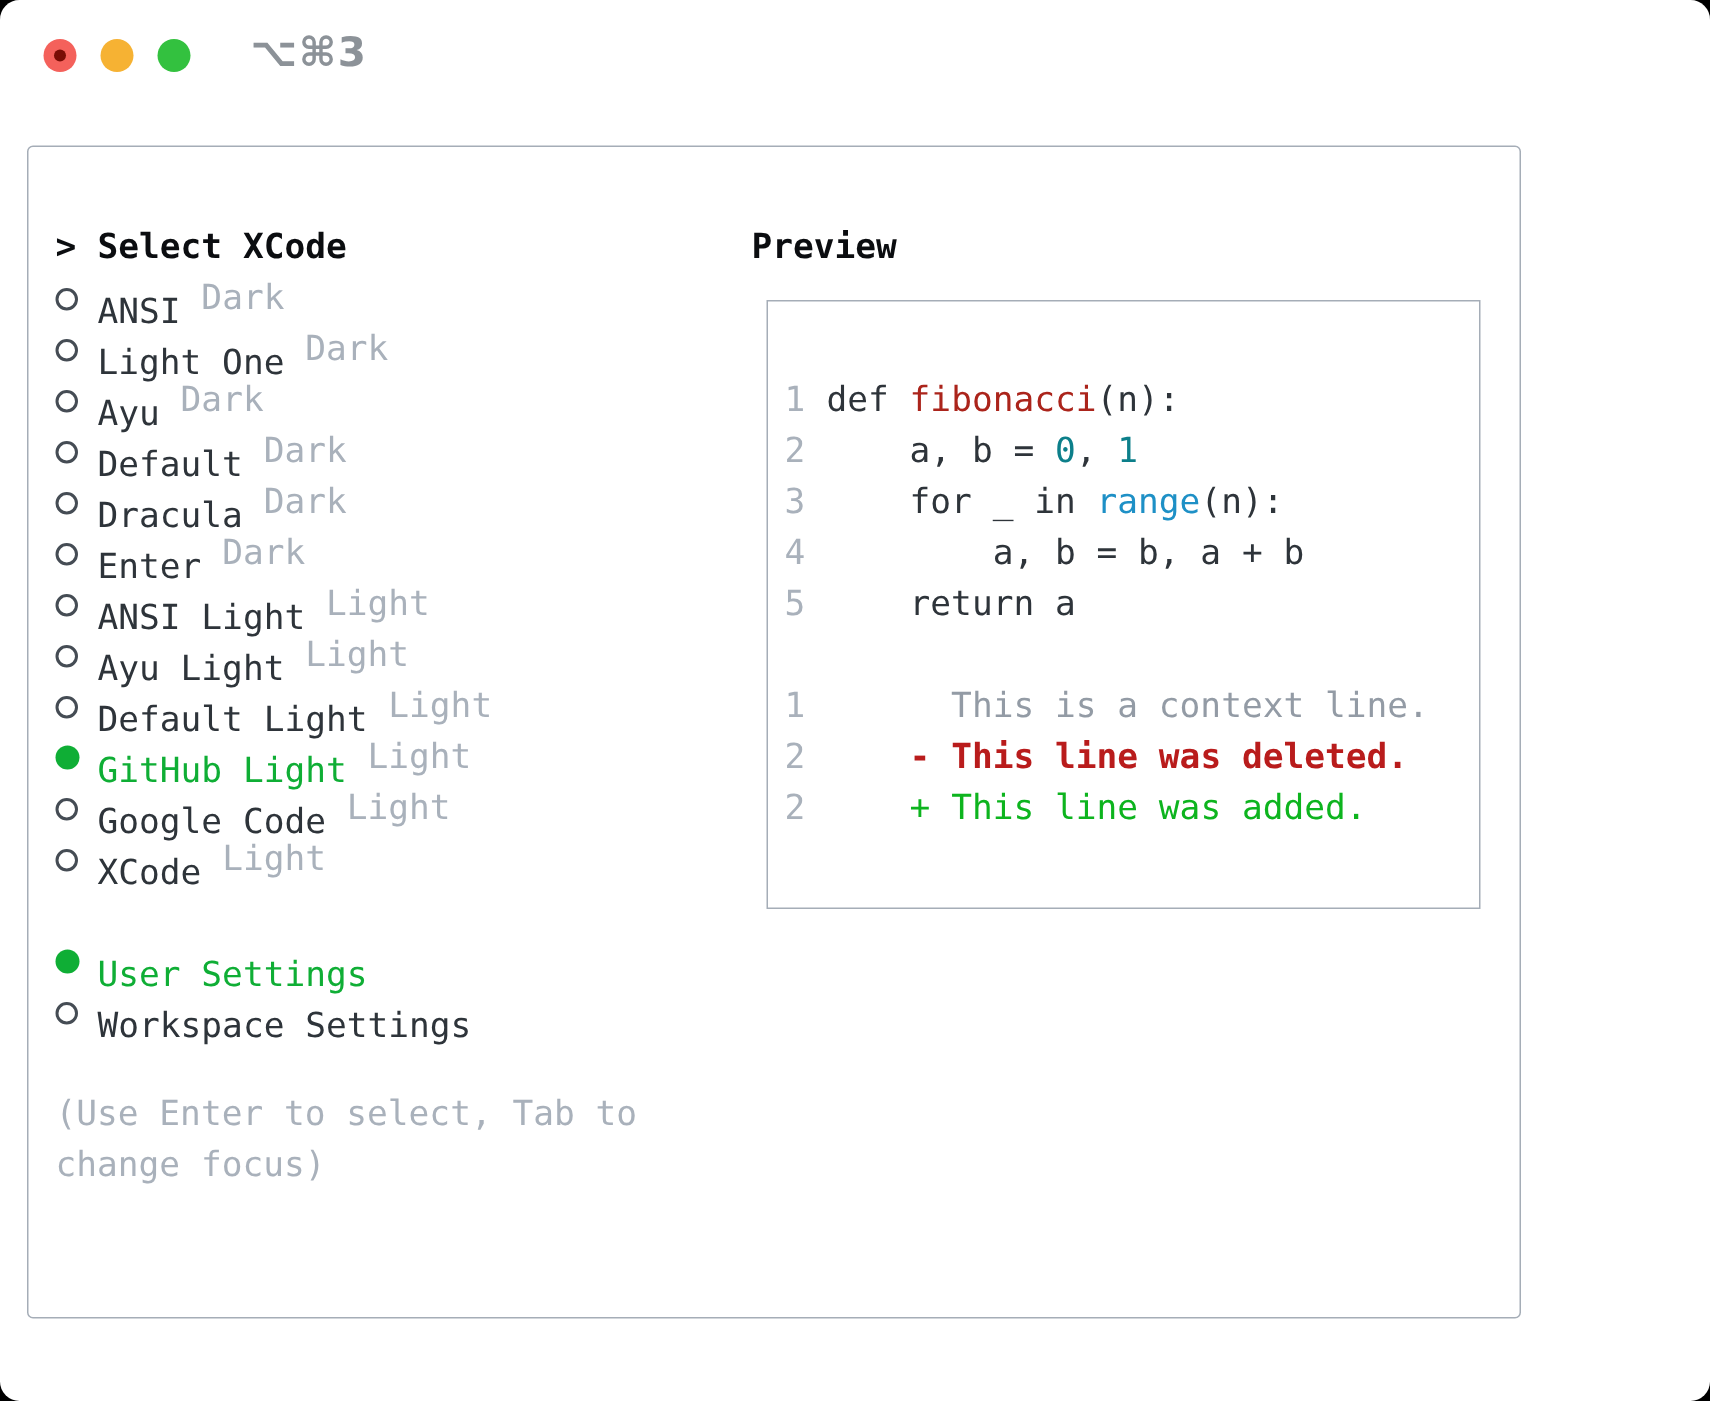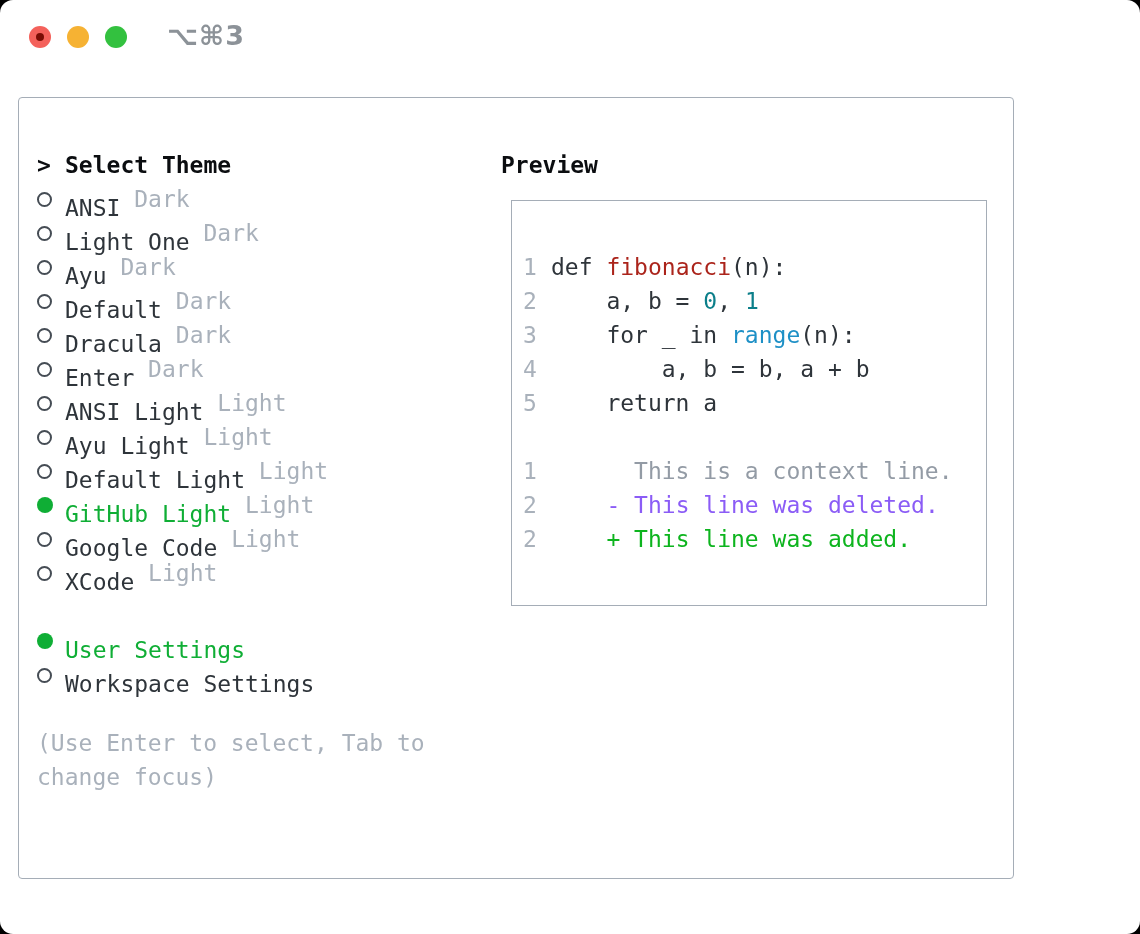--- a/index.html
+++ b/index.html
@@ -58,21 +58,21 @@
     border:1.5px solid #a5adb7;background:#fff;box-sizing:border-box;
   }
   .code{position:absolute;left:11px;top:49px;white-space:pre;}
   .code-row{display:flex;height:34px;font-size:23px;line-height:34px;}
   .ln{display:inline-block;width:28px;flex:0 0 28px;color:#a9b1bb;}
   .t-fg{color:#2e343a;}
   .t-red{color:#ab241b;text-align:right;}
   .t-teal{color:#0c7f8a;}
   .t-blue{color:#1e90c6;}
   .t-ctx{color:#939ba5;}
-  .t-del{color:#8b5cf6;}
+  .t-del{color:#b91c1c;font-weight:bold;}
   .t-add{color:#0db41e;}
 </style>
 </head>
 <body>
 
 <div class="window">
 
   <div>
     <div class="dot red">
       <span class="dot-core"></span>
@@ -80,21 +80,21 @@
     <div class="dot yellow"></div>
     <div class="dot green"></div>
     <span class="shortcut">⌥⌘3</span>
   </div>
 
   <div class="panel">
 
     <div class="left-col">
       <div class="row">
         <span class="iconbox marker">&gt;</span>
-        <span class="h-label">Select Theme</span>
+        <span class="h-label">Select XCode</span>
       </div>
 
       <div id="theme-list">
           <div class="row"><span class="iconbox"><span class="radio-ring"></span></span><span class="name">ANSI</span><span class="tag"> Dark</span></div>
           <div class="row"><span class="iconbox"><span class="radio-ring"></span></span><span class="name">Light One</span><span class="tag"> Dark</span></div>
           <div class="row"><span class="iconbox"><span class="radio-ring"></span></span><span class="name">Ayu</span><span class="tag"> Dark</span></div>
           <div class="row"><span class="iconbox"><span class="radio-ring"></span></span><span class="name">Default</span><span class="tag"> Dark</span></div>
           <div class="row"><span class="iconbox"><span class="radio-ring"></span></span><span class="name">Dracula</span><span class="tag"> Dark</span></div>
           <div class="row"><span class="iconbox"><span class="radio-ring"></span></span><span class="name">Enter</span><span class="tag"> Dark</span></div>
           <div class="row"><span class="iconbox"><span class="radio-ring"></span></span><span class="name">ANSI Light</span><span class="tag"> Light</span></div>

